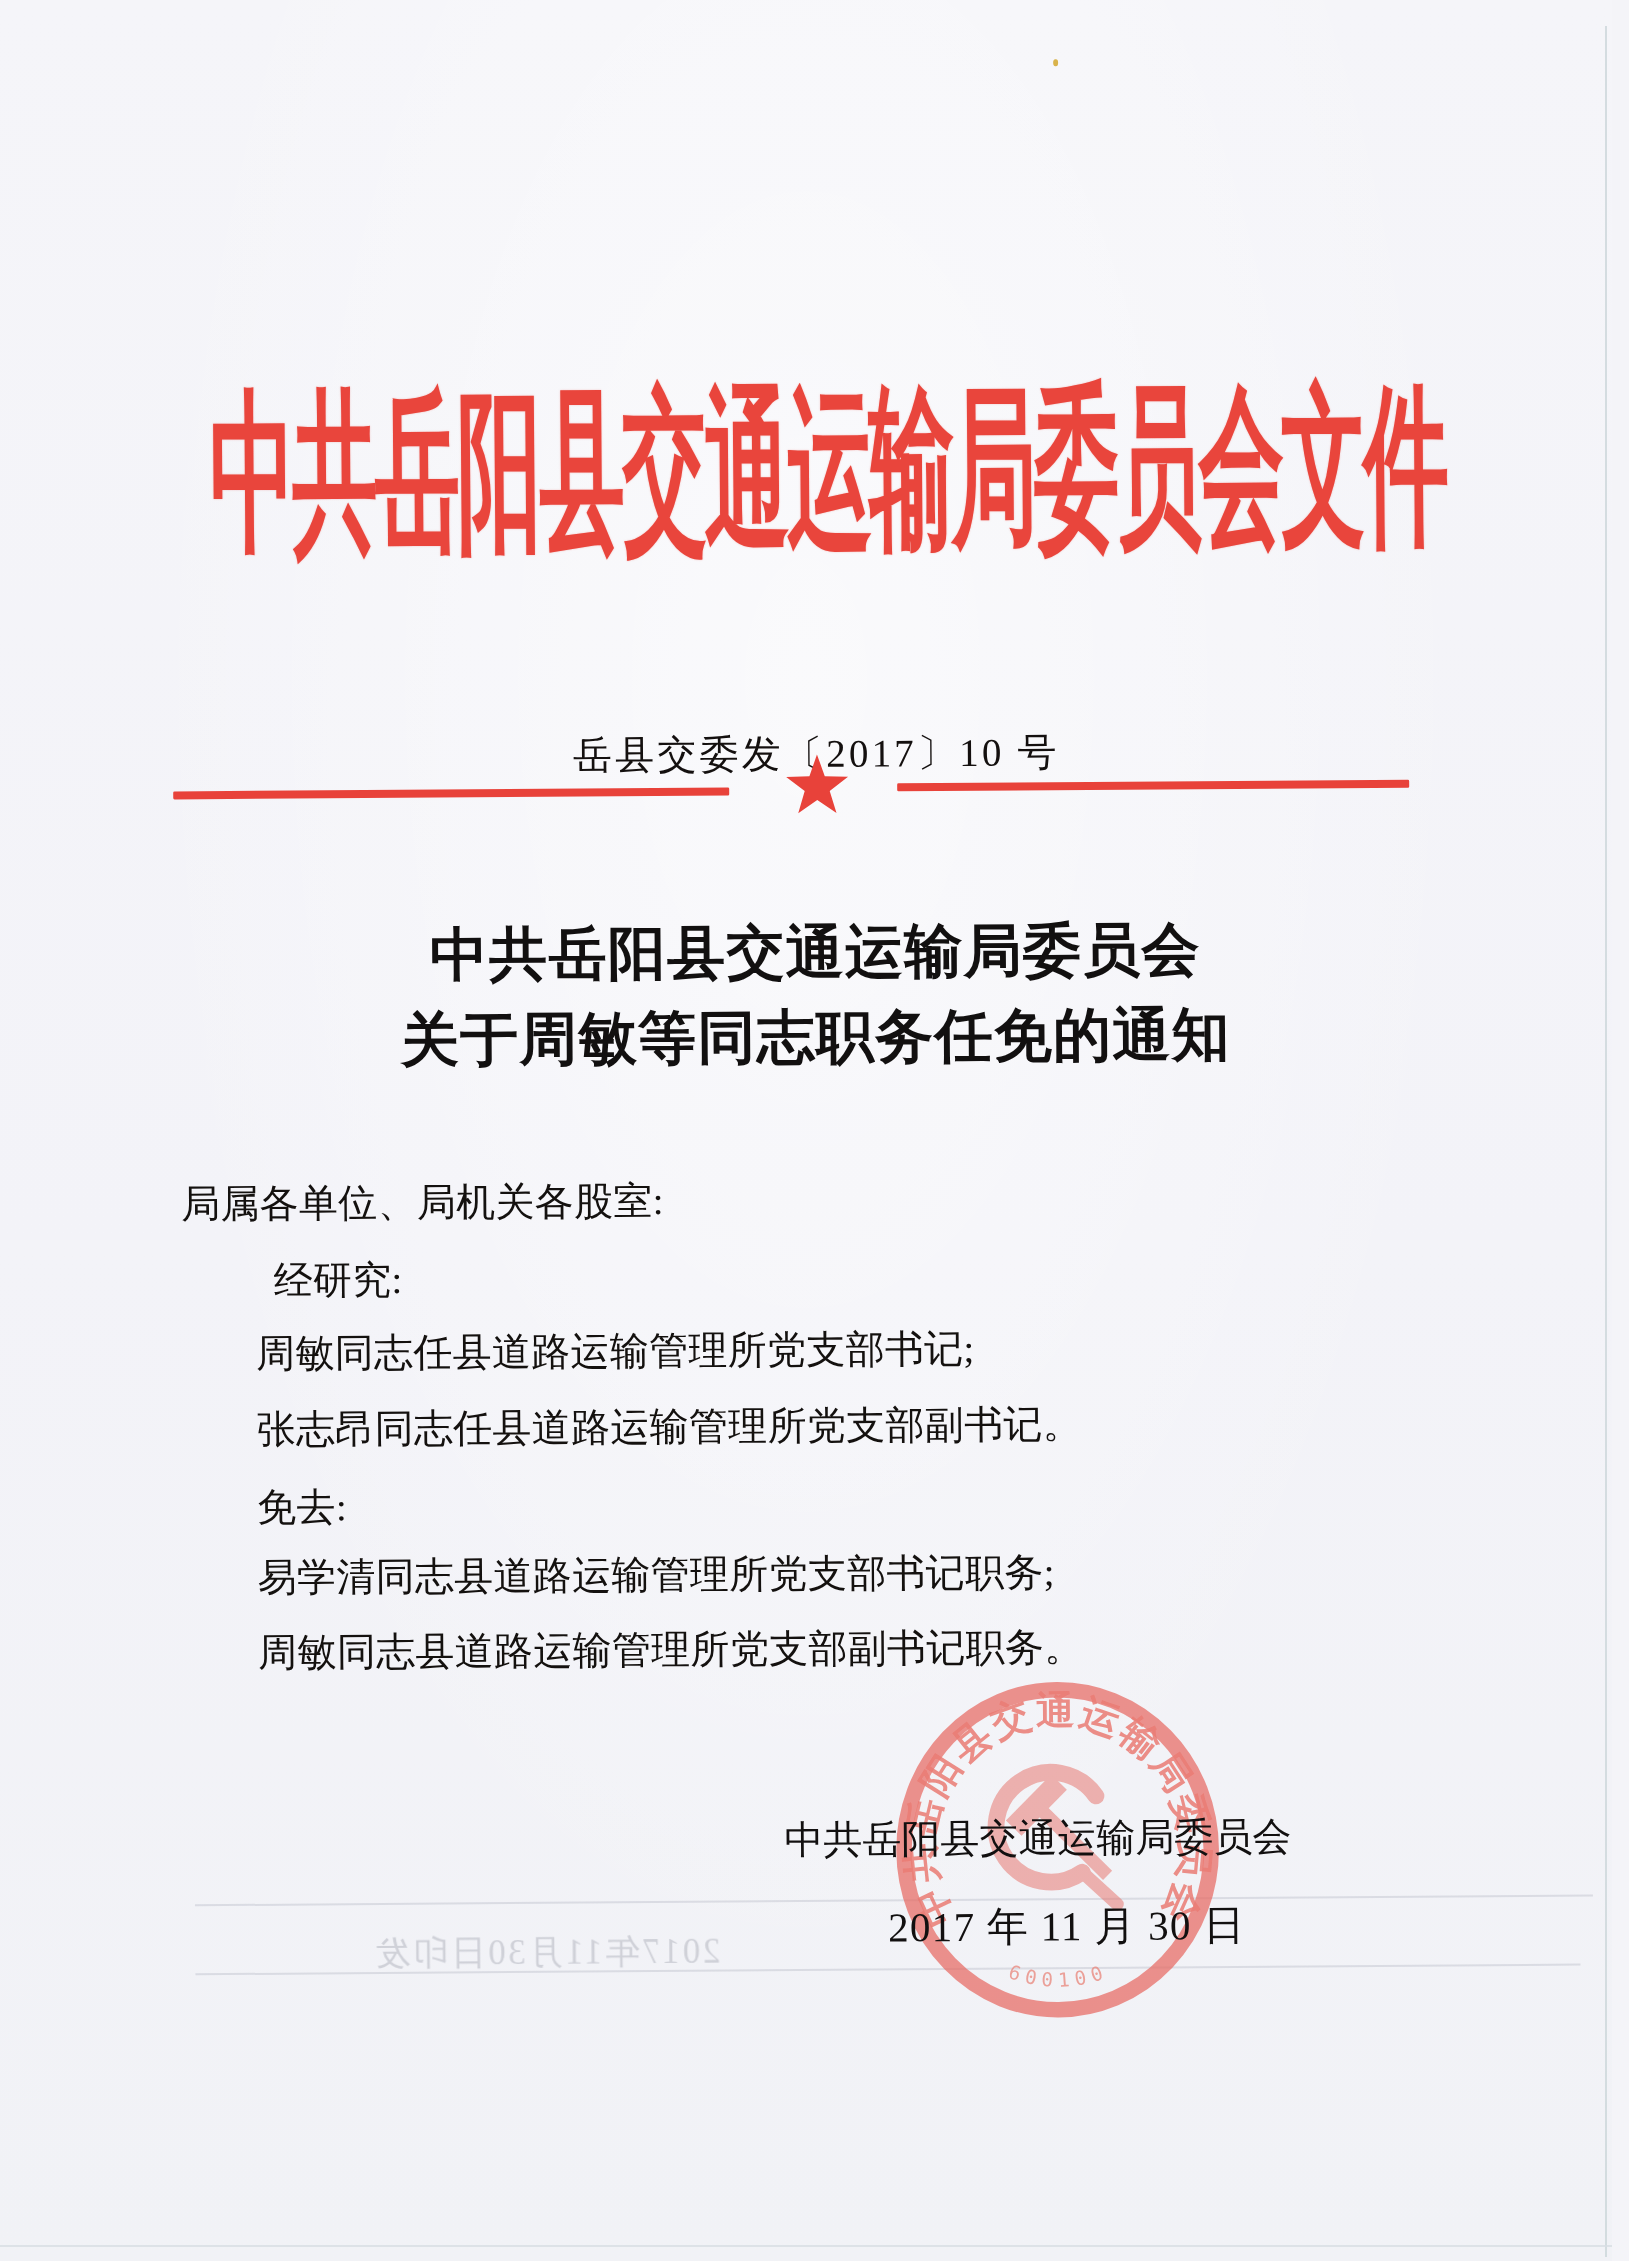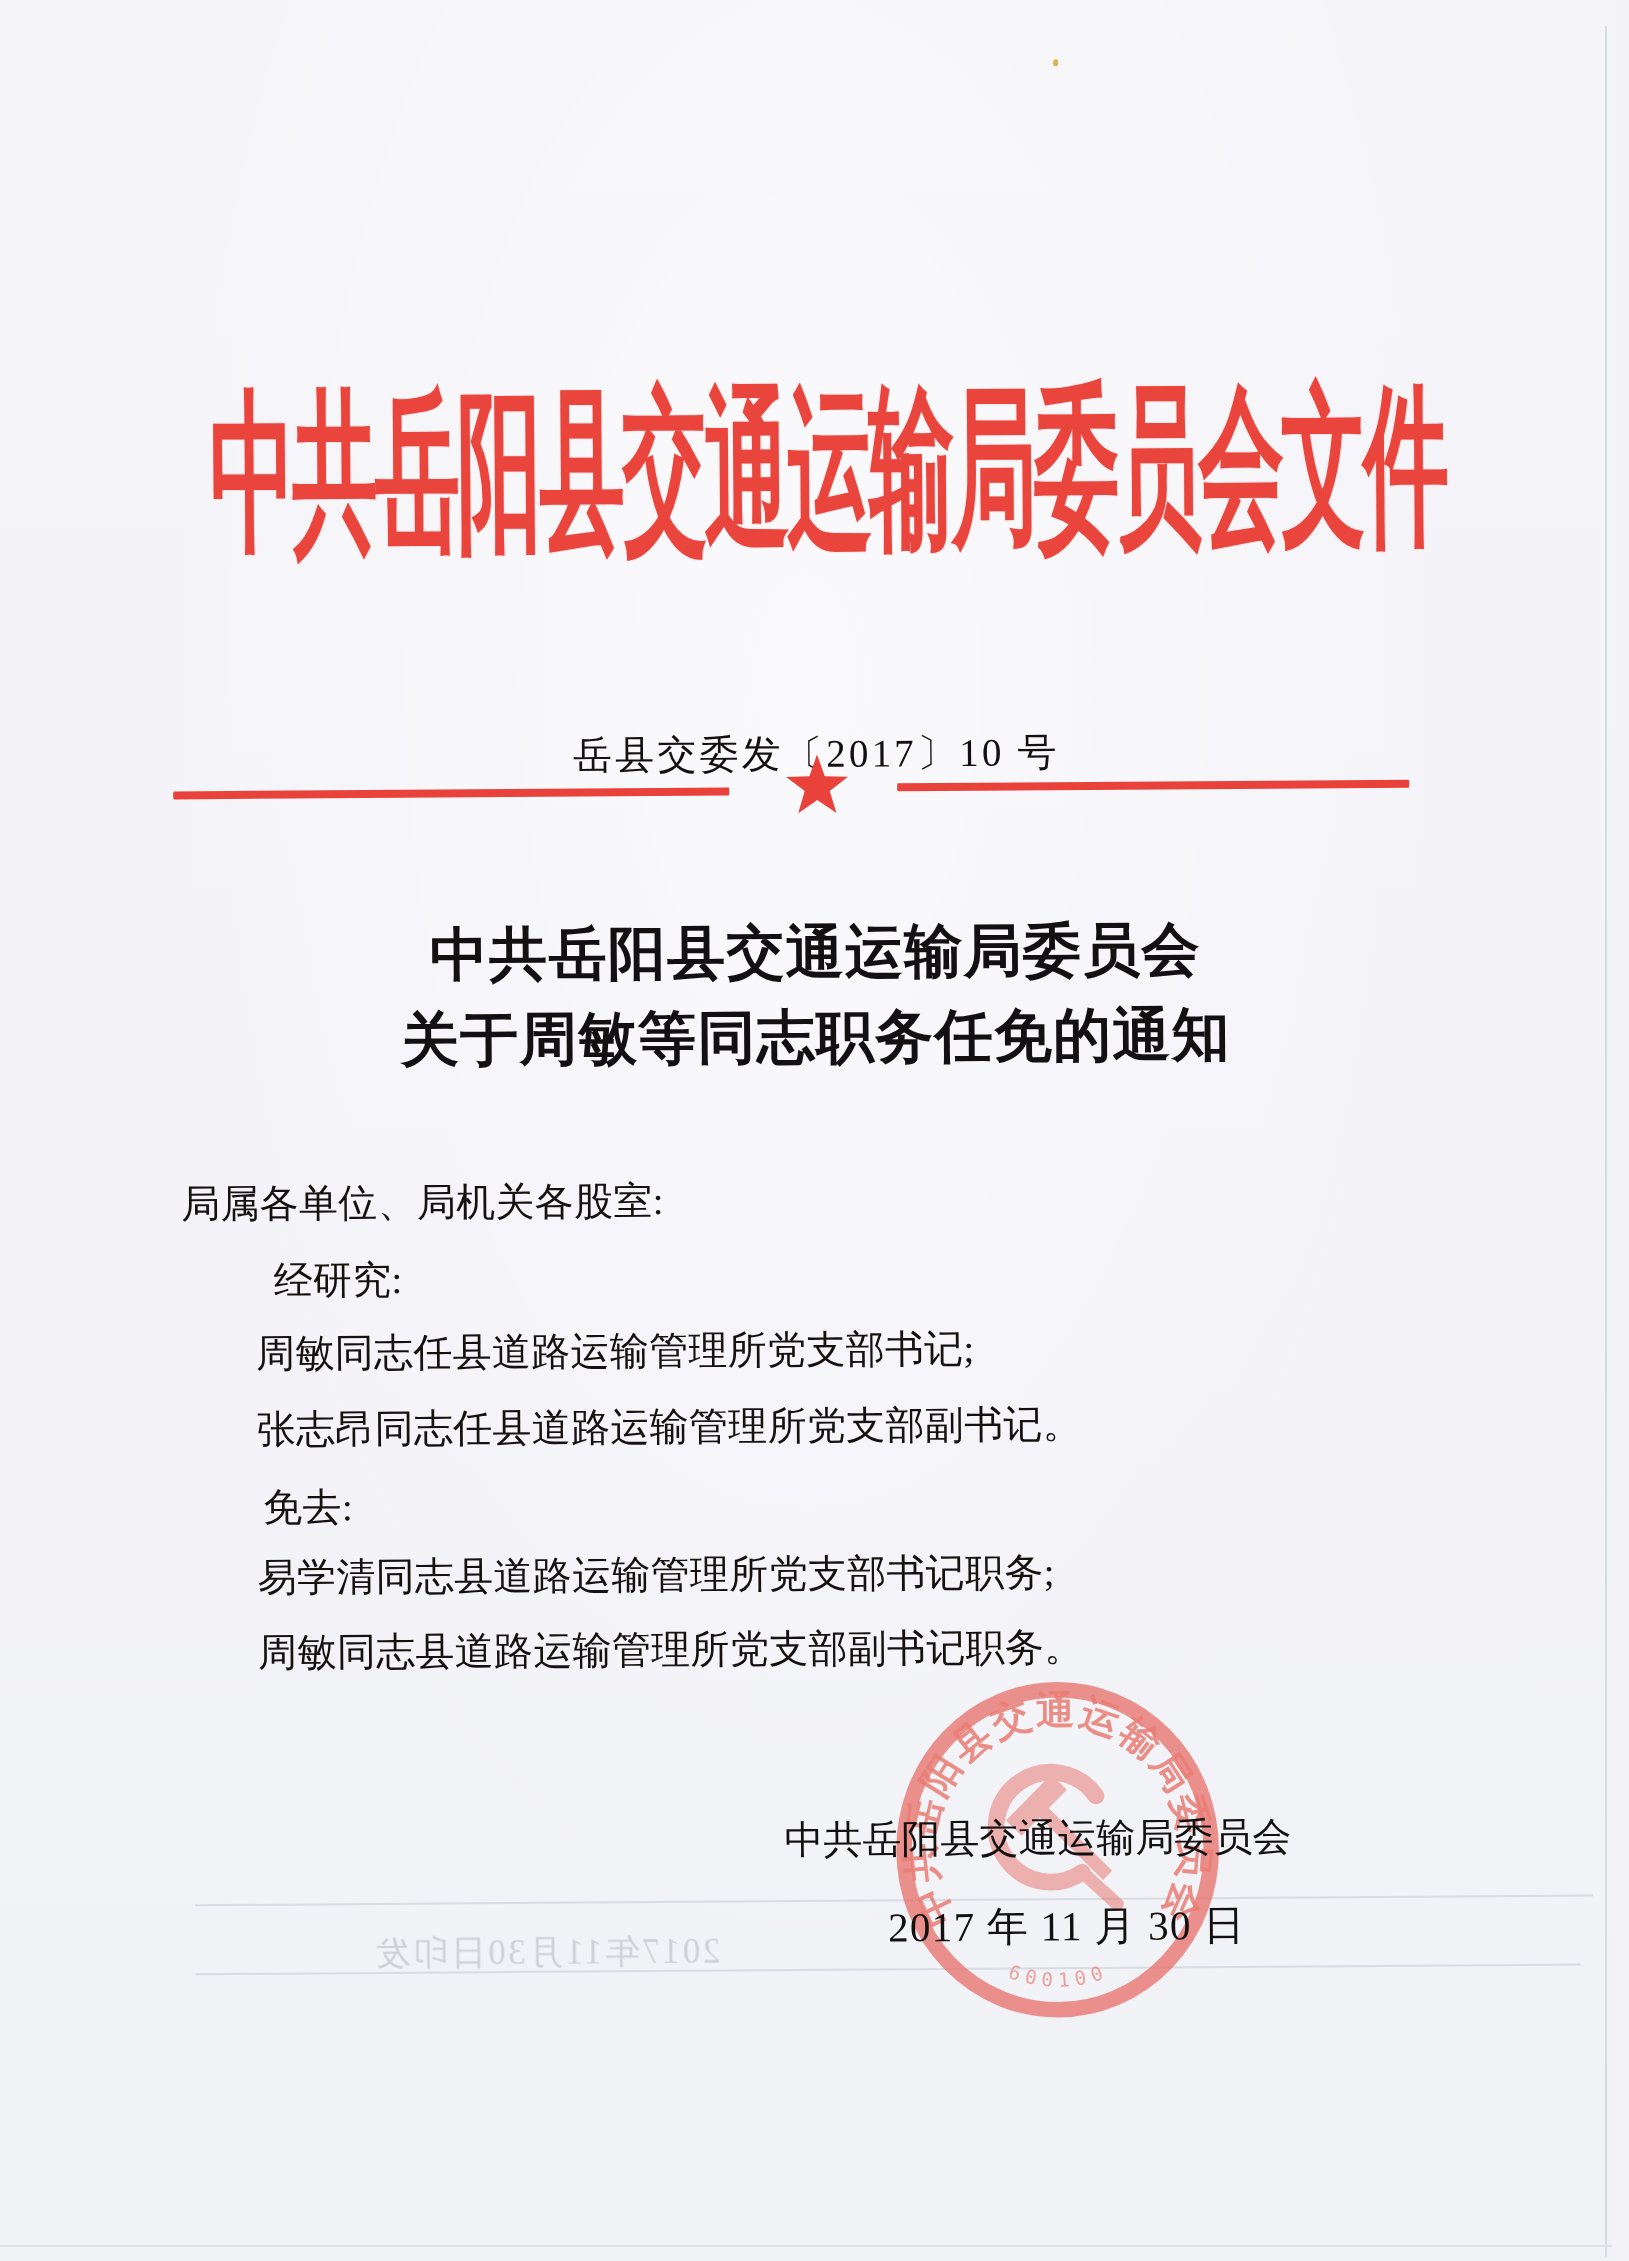--- a/index.html
+++ b/index.html
@@ -24,21 +24,21 @@
   .redline.left{left:174px;top:787px;width:556px;}
   .redline.right{left:898px;top:784px;width:512px;}
   .star{position:absolute;left:783px;top:752px;width:70px;height:70px;}
   .titleblock{left:0;top:910px;width:1630px;text-align:center;white-space:normal;}
   .title-l{font-size:58px;font-weight:bold;letter-spacing:1.3px;line-height:85px;color:#121010;}
   .body-line{font-size:39px;letter-spacing:0.3px;color:#14110f;}
   .salutation{left:179px;top:1173px;}
   .bl0{left:271px;top:1250px;}
   .bl1{left:253px;top:1323px;}
   .bl2{left:253px;top:1399px;}
-  .bl3{left:259px;top:1477px;}
+  .bl3{left:253px;top:1477px;}
   .bl4{left:253px;top:1547px;}
   .bl5{left:253px;top:1622px;}
   .signature{left:778px;top:1813px;font-size:39px;letter-spacing:0;z-index:4;color:#121010;}
   .dateline{left:881px;top:1901px;font-size:41px;letter-spacing:1.3px;z-index:4;color:#121010;}
   .seal{position:absolute;left:880px;top:1674px;width:342px;height:355px;z-index:3;opacity:0.88;}
   .ghost-rule{position:absolute;height:1.9px;background:rgba(95,100,122,0.16);z-index:1;}
   .gr1{left:188px;top:1900px;width:1398px;}
   .gr2{left:188px;top:1969px;width:1385px;}
   .ghost-text{
     left:255px;top:1927px;font-size:35px;letter-spacing:2.6px;z-index:1;

